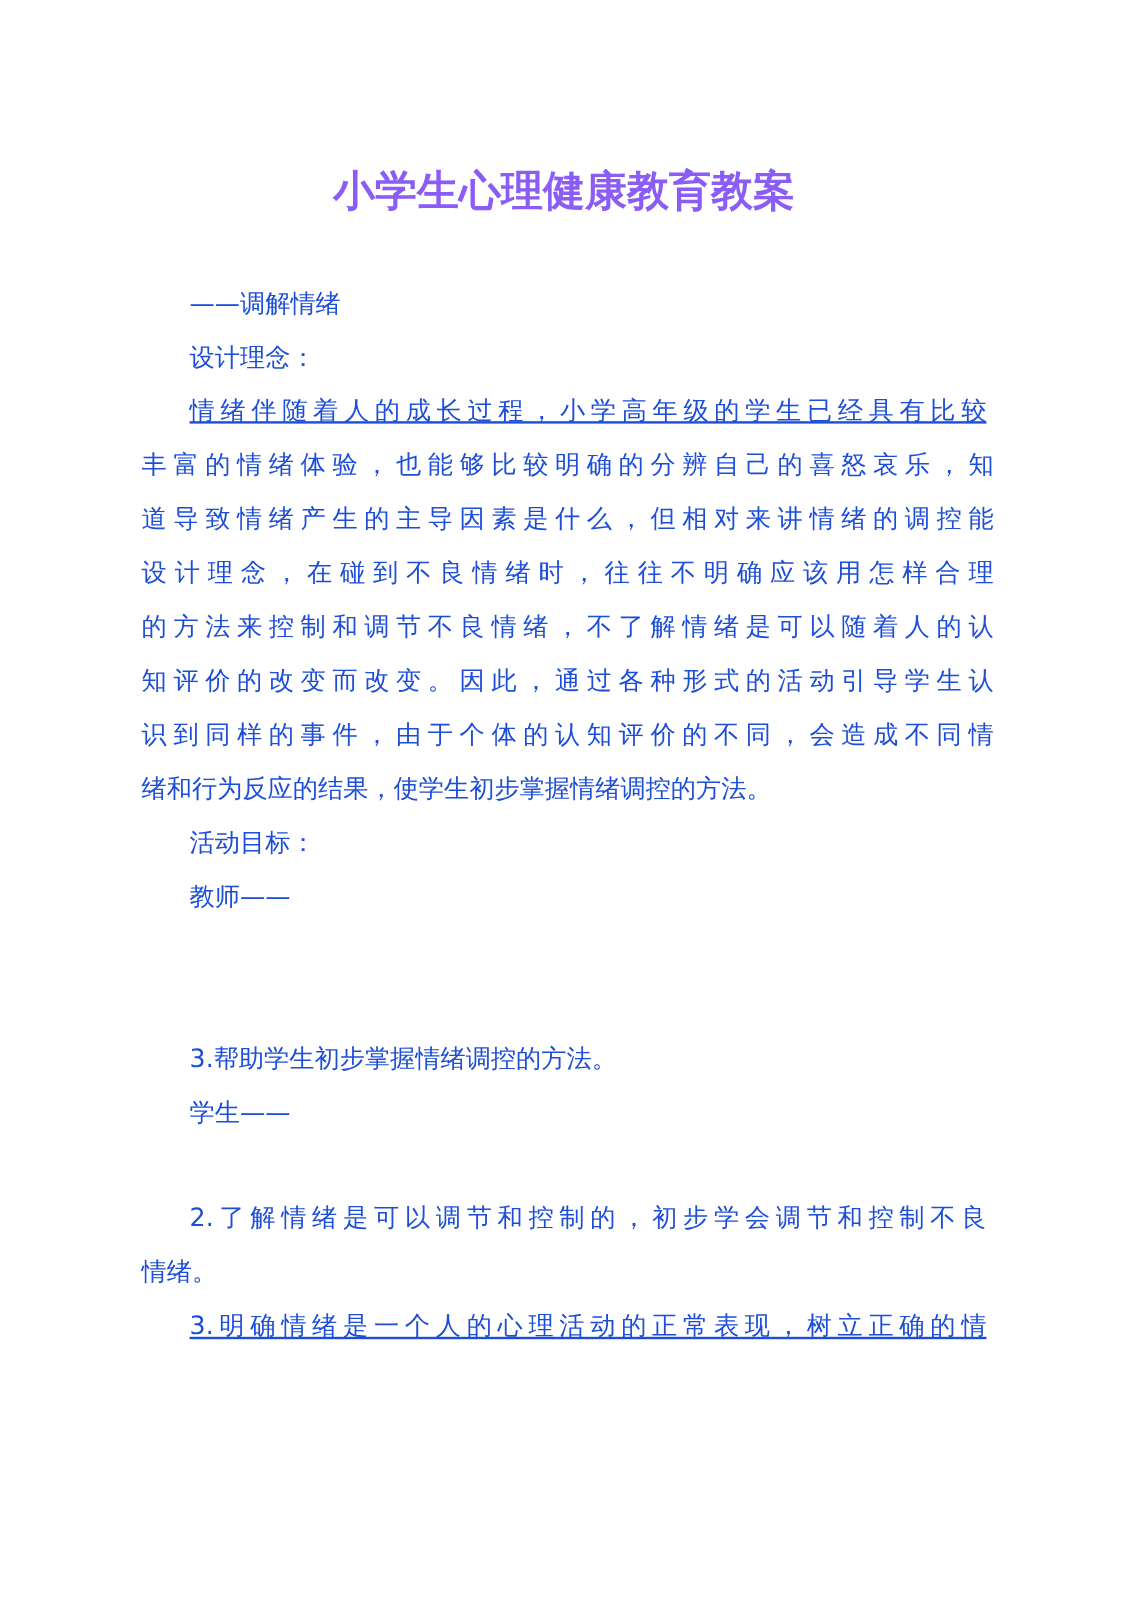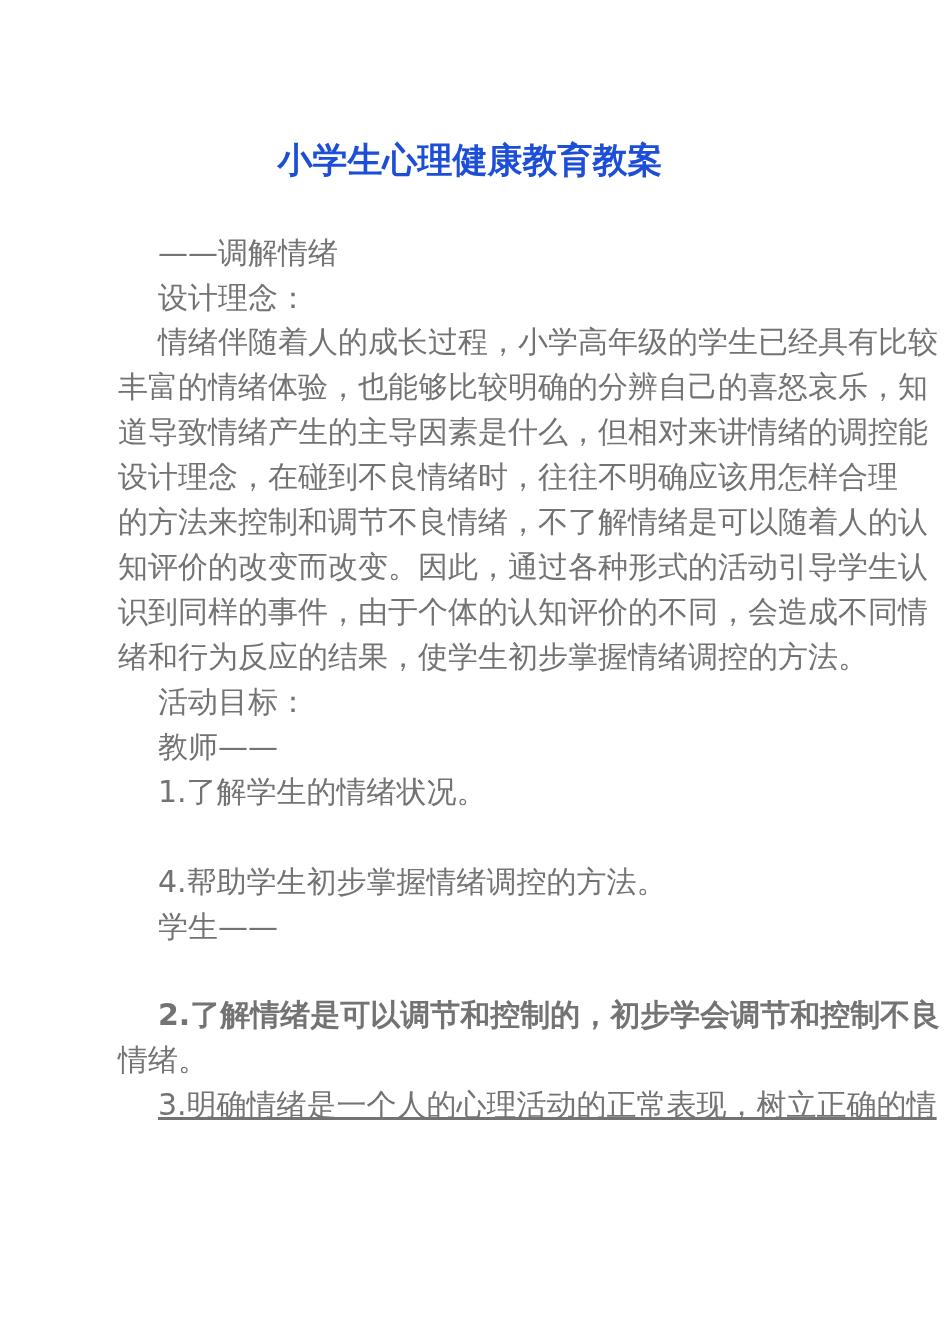--- a/index.html
+++ b/index.html
@@ -1,55 +1,54 @@
 <!DOCTYPE html>
 <html><head>
   <meta charset="utf-8">
   <style>
     html, body { margin: 0; padding: 0; background: #ffffff; }
     body { width: 950px; height: 1344px; position: relative; overflow: hidden; }
     .page { position: absolute; left: 0; top: 0; width: 950px; height: 1344px; background: #ffffff; }
     .title {
       position: absolute; left: 0; top: 136px; width: 940px; text-align: center;
       font-family: "DejaVu Serif", serif; font-weight: bold; font-size: 35px;
-      color: #1d4ed8; letter-spacing: 0px; line-height: 48px;
+      color: #8b5cf6; letter-spacing: 0px; line-height: 48px;
     }
     .line {
       position: absolute; left: 118px; width: 710px;
-      font-family: "DejaVu Sans", sans-serif; font-size: 30px; color: #737373;
+      font-family: "DejaVu Sans", sans-serif; font-size: 21px; color: #1d4ed8;
       line-height: 30px; white-space: nowrap;
     }
     .indent { left: 158px; }
     .just { text-align: justify; text-align-last: justify; }
   </style>
 </head>
 <body>
 
 <div class="page">
   <div class="title">小学生心理健康教育教案</div>
 
   <div class="line indent" style="top:238px">——调解情绪</div>
   <div class="line indent" style="top:283px">设计理念：</div>
 
   <div>
-    <div class="line indent" style="top:327px; width:664px;">
+    <div class="line indent" style="top:327px; width:664px;text-decoration:underline;">
         <span class="just" style="display:block">情绪伴随着人的成长过程，小学高年级的学生已经具有比较</span>
       </div>
     <div class="line just" style="top:372px">丰富的情绪体验，也能够比较明确的分辨自己的喜怒哀乐，知</div>
     <div class="line just" style="top:417px">道导致情绪产生的主导因素是什么，但相对来讲情绪的调控能</div>
     <div class="line just" style="top:462px">设计理念，在碰到不良情绪时，往往不明确应该用怎样合理</div>
     <div class="line just" style="top:507px">的方法来控制和调节不良情绪，不了解情绪是可以随着人的认</div>
     <div class="line just" style="top:552px">知评价的改变而改变。因此，通过各种形式的活动引导学生认</div>
     <div class="line just" style="top:597px">识到同样的事件，由于个体的认知评价的不同，会造成不同情</div>
     <div class="line" style="top:642px">绪和行为反应的结果，使学生初步掌握情绪调控的方法。</div>
   </div>
 
   <div class="line indent" style="top:687px">活动目标：</div>
 
   <div class="line indent" style="top:732px">教师——</div>
-  <div class="line indent" style="top:777px">1.了解学生的情绪状况。</div>
-  <div class="line indent" style="top:867px">4.帮助学生初步掌握情绪调控的方法。</div>
+  <div class="line indent" style="top:867px">3.帮助学生初步掌握情绪调控的方法。</div>
 
   <div class="line indent" style="top:912px">学生——</div>
-  <div class="line indent just" style="top:1000px; width:664px;font-weight:bold;">2.了解情绪是可以调节和控制的，初步学会调节和控制不良</div>
+  <div class="line indent just" style="top:1000px; width:664px;">2.了解情绪是可以调节和控制的，初步学会调节和控制不良</div>
   <div class="line" style="top:1045px">情绪。</div>
   <div class="line indent just" style="top:1090px; width:664px;text-decoration:underline;">3.明确情绪是一个人的心理活动的正常表现，树立正确的情</div>
 </div>
 
 </body></html>

